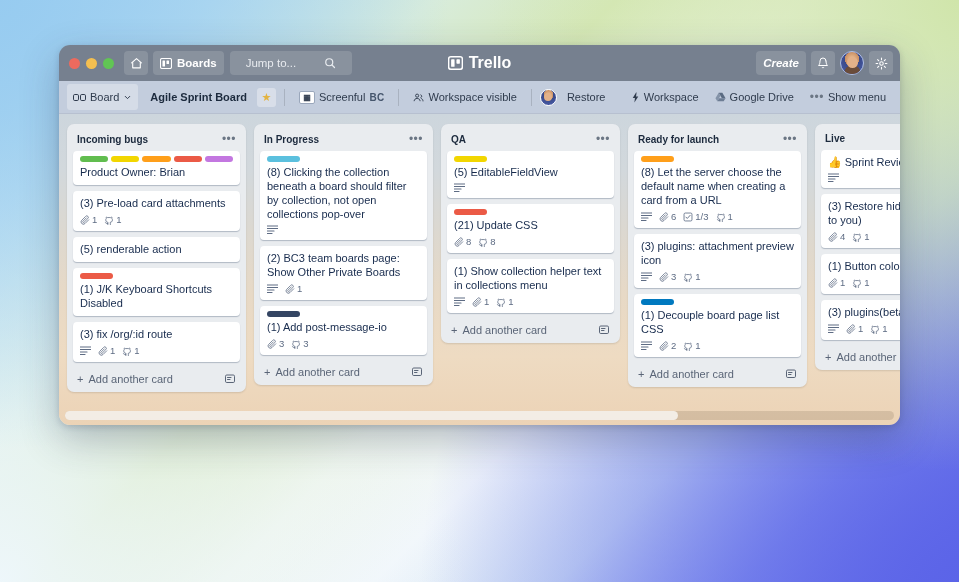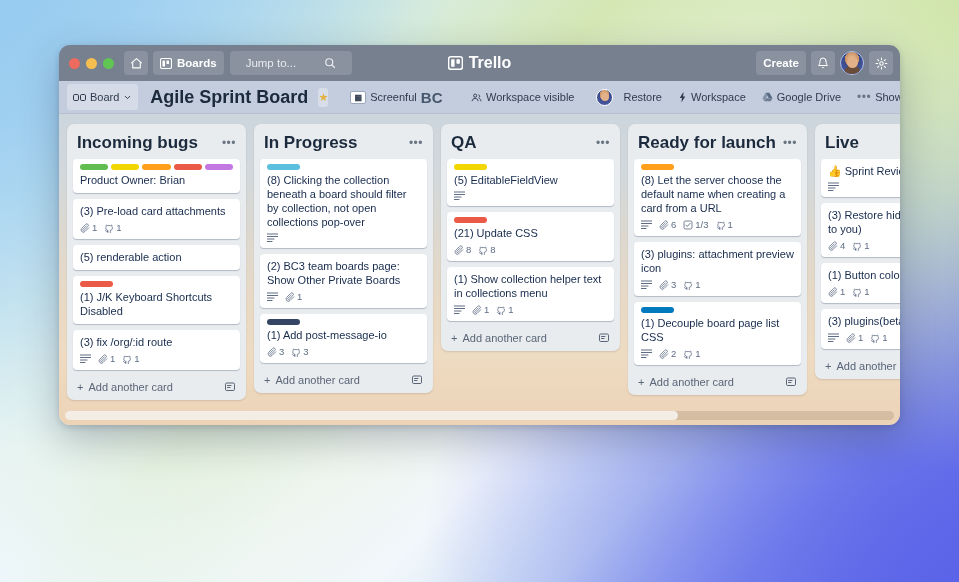--- a/index.html
+++ b/index.html
@@ -76,21 +76,21 @@
   .tb-title {
     position: absolute; left: 0; right: 0; top: 0; height: 36px;
     display: flex; align-items: center; justify-content: center;
     color: #fff; font-size: 16px; font-weight: 700; gap: 6px;
     pointer-events: none;
   }
   .tb-right {
     margin-left: auto; display: flex; align-items: center; gap: 5px;
     position: relative; z-index: 2;
   }
-  .tb-right .tb-btn { margin-left: 8px; }
+  .tb-right .tb-btn { margin-left: 8px; font-style: italic; }
   .icon-sq {
     width: 24px; height: 24px; border-radius: 4px;
     background: rgba(255,255,255,0.14);
     display: flex; align-items: center; justify-content: center;
     color: #fff;
   }
   .avatar {
     width: 24px; height: 24px; border-radius: 50%;
     background: radial-gradient(circle at 50% 32%, #f0c49a 0%, #c98f63 38%, #3a4a8a 39%, #4a5fae 100%);
     border: 1.5px solid #aebfe6;
@@ -118,37 +118,37 @@
   }
   .bb-btn {
     height: 22px; border-radius: 3px;
     display: flex; align-items: center; gap: 4px;
     padding: 13px 6px;
     font-size: 11px; color: #2f3b4d; white-space: nowrap;
     background: rgba(255,255,255,0.30);
   }
   .bb-plain { background: transparent; }
   .bb-title {
-    font-size: 18px; font-weight: 700; color: #1c2a3d;
+    font-size: 11px; font-weight: 700; color: #1c2a3d;
     padding: 0 6px 0 8px; white-space: nowrap;
   }
   .star-btn {
     width: 19px; height: 19px; border-radius: 3px;
     background: rgba(255,255,255,0.35);
     display: flex; align-items: center; justify-content: center;
     font-size: 11px; color: #e3b341;
   }
   .divider { width: 1px; height: 17px; background: rgba(0,0,0,0.13); margin: 0 4px; }
   .mini-logo {
     width: 16px; height: 13px; border-radius: 2px; background: #fff;
     display: flex; align-items: center; justify-content: center;
     font-size: 8px; color: #2f3b4d; font-weight: 700;
     border: 1px solid #9aa7bb;
   }
-  .bb-badge { font-size: 15px; color: #46566d; font-weight: 700; letter-spacing: .3px; }
+  .bb-badge { font-size: 10px; color: #46566d; font-weight: 700; letter-spacing: .3px; }
   .avatar-sm {
     width: 17px; height: 17px; border-radius: 50%;
     background: radial-gradient(circle at 50% 32%, #f0c49a 0%, #c98f63 38%, #3a4a8a 39%, #4a5fae 100%);
     border: 1px solid #fff; position: relative; overflow: hidden; flex: 0 0 auto;
   }
   .avatar-sm::after {
     content: ''; position: absolute; left: 50%; top: 20%;
     width: 8px; height: 8px; margin-left: -4px; border-radius: 50%; background: #e3b189;
   }
   .bb-right { margin-left: auto; display: flex; align-items: center; gap: 4px; }
@@ -171,21 +171,21 @@
     border-radius: 7px;
     padding: 6px 6px 4px 6px;
     display: flex; flex-direction: column;
     max-height: 100%;
     box-shadow: 0 1px 2px rgba(0,0,0,0.12);
   }
   .list-head {
     display: flex; align-items: center; justify-content: space-between;
     padding: 3px 4px 6px 4px;
   }
-  .list-title { font-size: 17px; font-weight: 700; color: #1c2a3d; }
+  .list-title { font-size: 10px; font-weight: 700; color: #1c2a3d; }
   .list-dots { font-size: 12px; color: #6b7684; letter-spacing: .5px; line-height: 1; }
   .cards { display: flex; flex-direction: column; gap: 6px; }
   .card {
     background: #fff; border-radius: 4px;
     padding: 5px 7px 6px 7px;
     box-shadow: 0 1px 1px rgba(9,30,66,0.25);
   }
   .labels { display: flex; gap: 3px; margin-bottom: 3px; }
   .lbl { width: 33px; height: 6px; border-radius: 3px; }
   .card-title {

